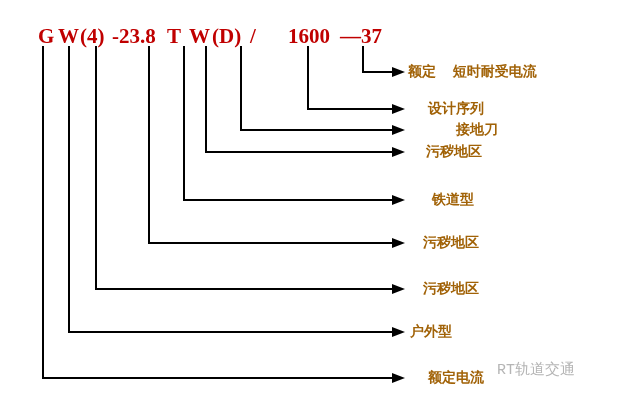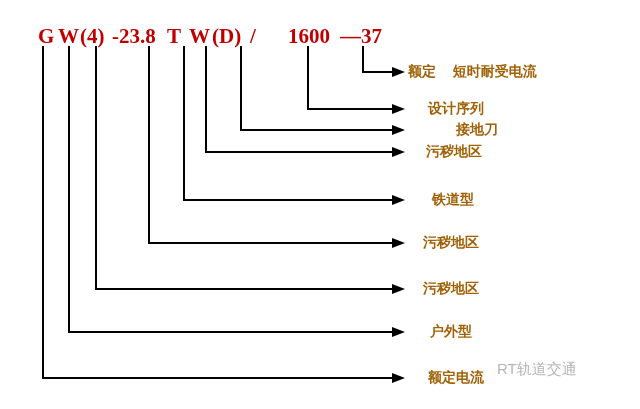--- a/index.html
+++ b/index.html
@@ -34,21 +34,21 @@
     font-size:14px;
     font-family:Liberation Mono, monospace;
     white-space:pre;
     transform:translateY(-50%);
   }
   .watermark{
     position:absolute;
     left:497px;top:360px;
     color:#b5b5b5;
     font-size:15px;
-    font-family:Liberation Sans, sans-serif;
+    font-family:Liberation Mono, monospace;
   }
 </style>
 </head>
 <body>
 
 <div class="canvas">
 
   <div>
     <span class="code-seg" style="left:38px">G</span>
     <span class="code-seg" style="left:58px">W</span>
@@ -108,21 +108,21 @@
     <div class="vline" style="left:95px;top:46px;height:244px"></div>
     <div class="hline" style="left:95px;top:288px;width:297px"></div>
     <div class="arrow" style="left:392px;top:284px"></div>
     <div class="lbl" style="left:423px;top:289px">污秽地区</div>
   </div>
 
   <div>
     <div class="vline" style="left:68px;top:46px;height:287px"></div>
     <div class="hline" style="left:68px;top:331px;width:324px"></div>
     <div class="arrow" style="left:392px;top:327px"></div>
-    <div class="lbl" style="left:430px;top:332px">户外型</div>
+    <div class="lbl" style="left:410px;top:332px">户外型</div>
   </div>
 
   <div>
     <div class="vline" style="left:42px;top:46px;height:333px"></div>
     <div class="hline" style="left:42px;top:377px;width:350px"></div>
     <div class="arrow" style="left:392px;top:373px"></div>
     <div class="lbl" style="left:428px;top:378px">额定电流</div>
   </div>
 
   <div class="watermark">RT轨道交通</div>

